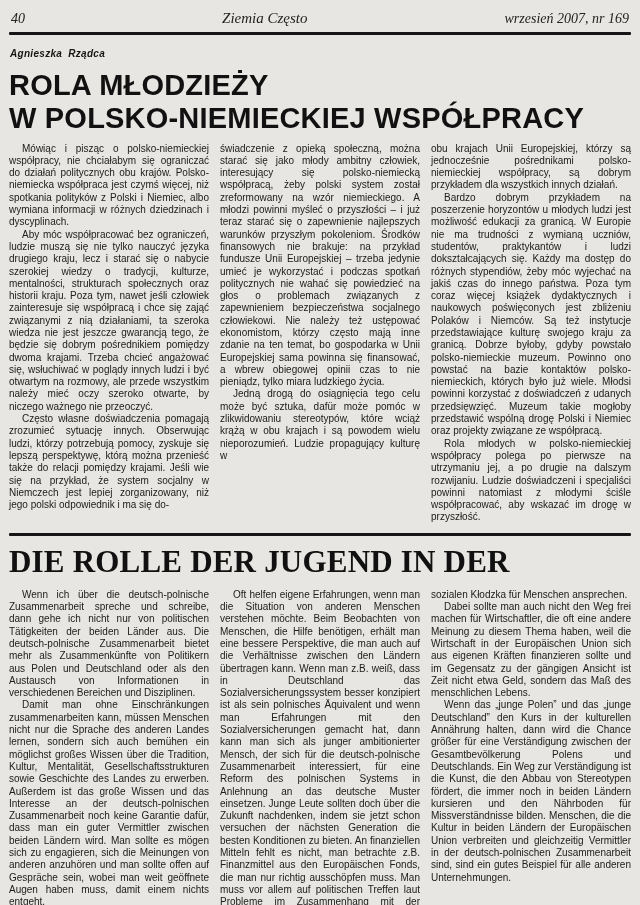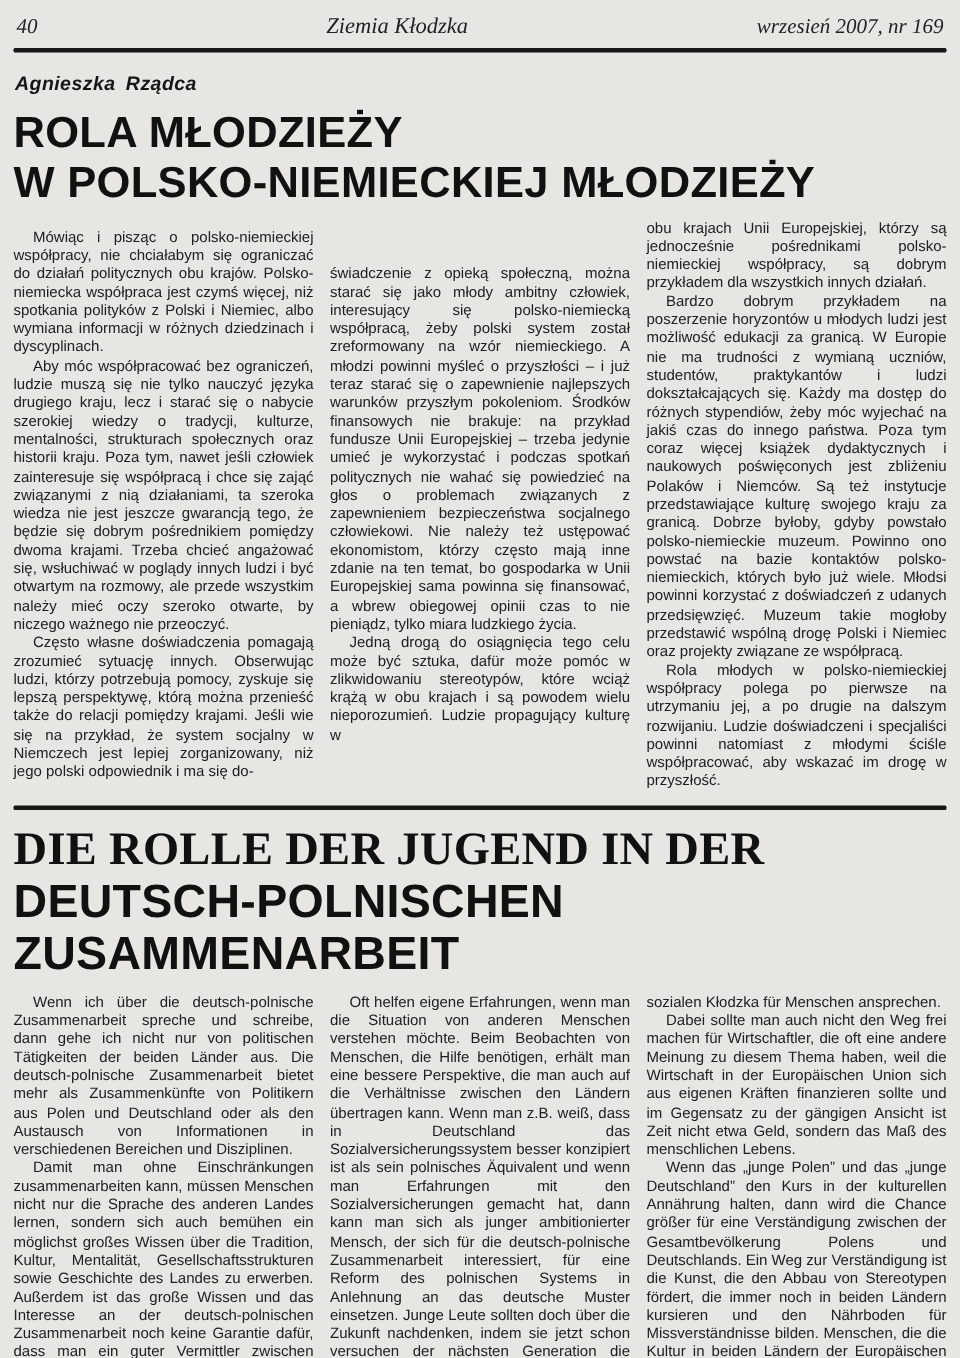--- a/index.html
+++ b/index.html
@@ -39,21 +39,21 @@
     height: 3px;
     background: #161616;
     margin-top: 5px;
     border-radius: 1px;
   }
   .rule.mid { margin-top: 9px; height: 3px; }
 
   
   .author {
     margin: 13px 0 0 1px;
-    font-size: 13px;
+    font-size: 10px;
     font-weight: bold;
     font-style: italic;
     letter-spacing: 0.3px;
     word-spacing: 3px;
     color: #161616;
   }
 
   
   .title {
     text-align: left;
@@ -74,48 +74,48 @@
   .col {
     flex: 1 1 0;
     min-width: 0;
     font-size: 10px;
     line-height: 12.3px;
     color: #202020;
     hyphens: auto;
   }
   .col p { margin: 0; }
   .col p.indent { text-indent: 13px; }
-  .cols.pl { margin-bottom: 9px; align-items: center; }
+  .cols.pl { margin-bottom: 9px; }
   .byline-de {
     margin: 10px 0 0 1px;
     font-size: 12.5px;
     font-weight: bold;
     font-style: italic;
     letter-spacing: 0.6px;
     word-spacing: 6px;
     color: #161616;
   }
 </style>
 </head>
 <body>
 
 <div class="page">
 
   <div class="runhead">
     <span>40</span>
-    <span class="center">Ziemia Kłodzka</span>
+    <span class="center">Ziemia Często</span>
     <span>wrzesień 2007,  nr 169</span>
   </div>
   <div class="rule"></div>
 
   <div class="author">Agnieszka  Rządca</div>
 
   <h1 class="title pl" style="margin:10px 0 8px 0;">
     <span style="display:block;">ROLA MŁODZIEŻY</span>
-    <span style="display:block;">W POLSKO-NIEMIECKIEJ MŁODZIEŻY</span>
+    <span style="display:block;">W POLSKO-NIEMIECKIEJ WSPÓŁPRACY</span>
   </h1>
 
   <div class="cols pl" lang="pl">
     <div class="col">
       <p class="indent">Mówiąc i pisząc o polsko-niemieckiej współpracy, nie chciałabym się ograniczać do działań politycznych obu krajów. Polsko-niemiecka współpraca jest czymś więcej, niż spotkania polityków z Polski i Niemiec, albo wymiana informacji w różnych dziedzinach i dyscyplinach.</p>
       <p class="indent">Aby móc współpracować bez ograniczeń, ludzie muszą się nie tylko nauczyć języka drugiego kraju, lecz i starać się o nabycie szerokiej wiedzy o tradycji, kulturze, mentalności, strukturach społecznych oraz historii kraju. Poza tym, nawet jeśli człowiek zainteresuje się współpracą i chce się zająć związanymi z nią działaniami, ta szeroka wiedza nie jest jeszcze gwarancją tego, że będzie się dobrym pośrednikiem pomiędzy dwoma krajami. Trzeba chcieć angażować się, wsłuchiwać w poglądy innych ludzi i być otwartym na rozmowy, ale przede wszystkim należy mieć oczy szeroko otwarte, by niczego ważnego nie przeoczyć.</p>
       <p class="indent">Często własne doświadczenia pomagają zrozumieć sytuację innych. Obserwując ludzi, którzy potrzebują pomocy, zyskuje się lepszą perspektywę, którą można przenieść także do relacji pomiędzy krajami. Jeśli wie się na przykład, że system socjalny w Niemczech jest lepiej zorganizowany, niż jego polski odpowiednik i ma się do-</p>
     </div>
     <div class="col">
       <p>świadczenie z opieką społeczną, można starać się jako młody ambitny człowiek, interesujący się polsko-niemiecką współpracą, żeby polski system został zreformowany na wzór niemieckiego. A młodzi powinni myśleć o przyszłości – i już teraz starać się o zapewnienie najlepszych warunków przyszłym pokoleniom. Środków finansowych nie brakuje: na przykład fundusze Unii Europejskiej – trzeba jedynie umieć je wykorzystać i podczas spotkań politycznych nie wahać się powiedzieć na głos o problemach związanych z zapewnieniem bezpieczeństwa socjalnego człowiekowi. Nie należy też ustępować ekonomistom, którzy często mają inne zdanie na ten temat, bo gospodarka w Unii Europejskiej sama powinna się finansować, a wbrew obiegowej opinii czas to nie pieniądz, tylko miara ludzkiego życia.</p>
@@ -126,21 +126,20 @@
       <p class="indent">Bardzo dobrym przykładem na poszerzenie horyzontów u młodych ludzi jest możliwość edukacji za granicą. W Europie nie ma trudności z wymianą uczniów, studentów, praktykantów i ludzi dokształcających się. Każdy ma dostęp do różnych stypendiów, żeby móc wyjechać na jakiś czas do innego państwa. Poza tym coraz więcej książek dydaktycznych i naukowych poświęconych jest zbliżeniu Polaków i Niemców. Są też instytucje przedstawiające kulturę swojego kraju za granicą. Dobrze byłoby, gdyby powstało polsko-niemieckie muzeum. Powinno ono powstać na bazie kontaktów polsko-niemieckich, których było już wiele. Młodsi powinni korzystać z doświadczeń z udanych przedsięwzięć. Muzeum takie mogłoby przedstawić wspólną drogę Polski i Niemiec oraz projekty związane ze współpracą.</p>
       <p class="indent">Rola młodych w polsko-niemieckiej współpracy polega po pierwsze na utrzymaniu jej, a po drugie na dalszym rozwijaniu. Ludzie doświadczeni i specjaliści powinni natomiast z młodymi ściśle współpracować, aby wskazać im drogę w przyszłość.</p>
     </div>
   </div>
 
   <div class="rule mid"></div>
 
 
   <h1 class="title de" style="margin:8px 0 10px 0;">
     <span style="display:block;font-family:Liberation Serif, serif;">DIE ROLLE DER JUGEND IN DER</span>
-    <span style="display:block;">DEUTSCH-POLNISCHEN ZUSAMMENARBEIT</span>
   </h1>
 
   <div class="cols de" lang="de">
     <div class="col">
       <p class="indent">Wenn ich über die deutsch-polnische Zusammenarbeit spreche und schreibe, dann gehe ich nicht nur von politischen Tätigkeiten der beiden Länder aus. Die deutsch-polnische Zusammenarbeit bietet mehr als Zusammenkünfte von Politikern aus Polen und Deutschland oder als den Austausch von Informationen in verschiedenen Bereichen und Disziplinen.</p>
       <p class="indent">Damit man ohne Einschränkungen zusammenarbeiten kann, müssen Menschen nicht nur die Sprache des anderen Landes lernen, sondern sich auch bemühen ein möglichst großes Wissen über die Tradition, Kultur, Mentalität, Gesellschaftsstrukturen sowie Geschichte des Landes zu erwerben. Außerdem ist das große Wissen und das Interesse an der deutsch-polnischen Zusammenarbeit noch keine Garantie dafür, dass man ein guter Vermittler zwischen beiden Ländern wird. Man sollte es mögen sich zu engagieren, sich die Meinungen von anderen anzuhören und man sollte offen auf Gespräche sein, wobei man weit geöffnete Augen haben muss, damit einem nichts entgeht.</p>
     </div>
     <div class="col">
       <p class="indent">Oft helfen eigene Erfahrungen, wenn man die Situation von anderen Menschen verstehen möchte. Beim Beobachten von Menschen, die Hilfe benötigen, erhält man eine bessere Perspektive, die man auch auf die Verhältnisse zwischen den Ländern übertragen kann. Wenn man z.B. weiß, dass in Deutschland das Sozialversicherungssystem besser konzipiert ist als sein polnisches Äquivalent und wenn man Erfahrungen mit den Sozialversicherungen gemacht hat, dann kann man sich als junger ambitionierter Mensch, der sich für die deutsch-polnische Zusammenarbeit interessiert, für eine Reform des polnischen Systems in Anlehnung an das deutsche Muster einsetzen. Junge Leute sollten doch über die Zukunft nachdenken, indem sie jetzt schon versuchen der nächsten Generation die besten Konditionen zu bieten. An finanziellen Mitteln fehlt es nicht, man betrachte z.B. Finanzmittel aus den Europäischen Fonds, die man nur richtig ausschöpfen muss. Man muss vor allem auf  politischen Treffen laut Probleme im Zusammenhang mit der Zusicherung von der</p>
     </div>

